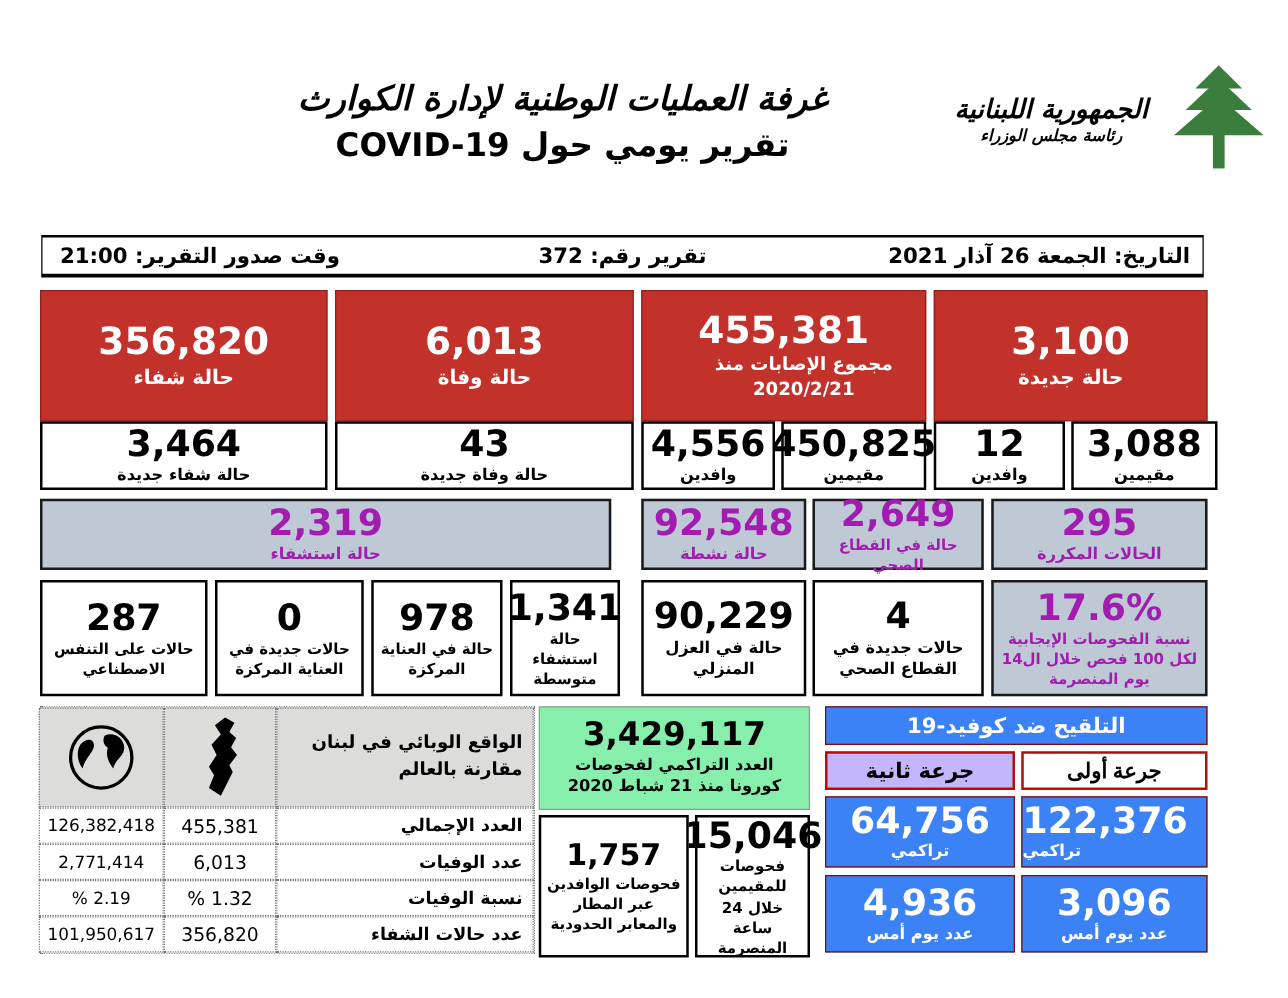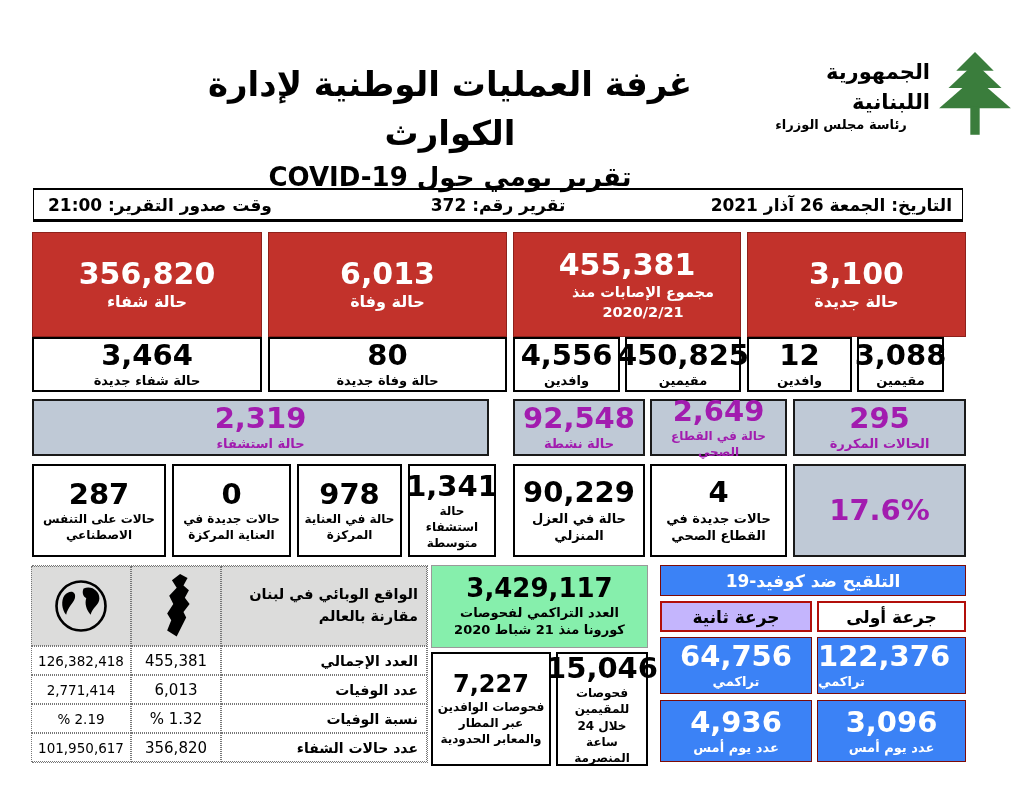--- a/index.html
+++ b/index.html
@@ -10,28 +10,28 @@
   }
   .abs{position:absolute;}
   .box{position:absolute;display:flex;flex-direction:column;align-items:center;justify-content:center;text-align:center;}
   .red{background:#c2322b;color:#fff;border:1px solid #8e211b;}
   .dkred{background:#3b82f6;color:#fff;border:1px solid #7d0a06;}
   .whitebox{background:#fff;border:2px solid #000;color:#000;}
   .graybox{background:#bfc9d6;border:2px solid #1a1a1a;color:#a21caf;}
   .ltgray{background:#86efac;border:1px solid #9a9a9a;color:#000;}
 
   
-  .logo{left:752px;top:34px;width:262px;height:122px;display:flex;flex-direction:row;align-items:center;gap:6px;}
+  .logo{left:752px;top:34px;width:262px;height:122px;display:flex;flex-direction:row;align-items:center;gap:6px;font-style:italic;}
   .logo-text{display:flex;flex-direction:column;align-items:center;flex:1;}
   .org1{font-size:21px;font-weight:bold;line-height:1.4;}
   .org2{font-size:13px;font-weight:bold;}
 
   
   .titleblk{left:140px;top:60px;width:620px;text-align:center;font-weight:bold;}
-  .title-l1{font-size:34px;line-height:1.45;}
+  .title-l1{font-size:27px;line-height:1.45;font-style:italic;}
   .title-l2{font-size:26px;line-height:1.45;}
 
   
   .metabar{left:33px;top:188px;width:930px;height:34px;display:flex;align-items:center;
     border-top:2px solid #000;border-bottom:3px solid #000;border-left:1px solid #000;border-right:1px solid #000;
     font-weight:bold;font-size:17px;}
   .meta-date{flex:0 0 36%;text-align:right;padding-right:10px;}
   .meta-report{flex:0 0 28%;text-align:center;}
   .meta-time{flex:0 0 36%;text-align:left;padding-left:14px;}
 
@@ -95,38 +95,38 @@
   </div>
   <div class="box red" style="left:268px;top:232px;width:239px;height:105px;">
     <div class="val-xl">6,013</div>
     <div class="lbl-md">حالة وفاة</div>
   </div>
   <div class="box red" style="left:32px;top:232px;width:230px;height:105px;">
     <div class="val-xl">356,820</div>
     <div class="lbl-md">حالة شفاء</div>
   </div>
 
-  <div class="box whitebox" style="left:857px;top:337px;width:87px;height:55px;">
+  <div class="box whitebox" style="left:857px;top:337px;width:117px;height:55px;">
     <div class="val-lg">3,088</div>
     <div class="lbl-sm">مقيمين</div>
   </div>
   <div class="box whitebox" style="left:747px;top:337px;width:105px;height:55px;">
     <div class="val-lg">12</div>
     <div class="lbl-sm">وافدين</div>
   </div>
   <div class="box whitebox" style="left:625px;top:337px;width:116px;height:55px;text-align:right;">
     <div class="val-lg">450,825</div>
     <div class="lbl-sm">مقيمين</div>
   </div>
   <div class="box whitebox" style="left:513px;top:337px;width:107px;height:55px;">
     <div class="val-lg">4,556</div>
     <div class="lbl-sm">وافدين</div>
   </div>
   <div class="box whitebox" style="left:268px;top:337px;width:239px;height:55px;">
-    <div class="val-lg">80</div>
+    <div class="val-lg">43</div>
     <div class="lbl-sm">حالة وفاة جديدة</div>
   </div>
   <div class="box whitebox" style="left:32px;top:337px;width:230px;height:55px;">
     <div class="val-lg">3,464</div>
     <div class="lbl-sm">حالة شفاء جديدة</div>
   </div>
 
   <div class="box graybox" style="left:793px;top:399px;width:173px;height:57px;">
     <div class="val-lg">295</div>
     <div class="lbl-sm">الحالات المكررة</div>
@@ -139,20 +139,21 @@
     <div class="val-lg">92,548</div>
     <div class="lbl-sm">حالة نشطة</div>
   </div>
   <div class="box graybox" style="left:32px;top:399px;width:457px;height:57px;">
     <div class="val-lg">2,319</div>
     <div class="lbl-sm">حالة استشفاء</div>
   </div>
 
   <div class="box graybox" style="left:793px;top:464px;width:173px;height:93px;padding:2px 4px;">
     <div class="val-lg">17.6%</div>
+    <div class="lbl-xs">نسبة الفحوصات الإيجابية لكل 100 فحص خلال ال14 يوم المنصرمة</div>
   </div>
   <div class="box whitebox" style="left:650px;top:464px;width:137px;height:93px;padding:2px 4px;">
     <div class="val-lg">4</div>
     <div class="lbl-sm">حالات جديدة في القطاع الصحي</div>
   </div>
   <div class="box whitebox" style="left:513px;top:464px;width:132px;height:93px;padding:2px 4px;">
     <div class="val-lg">90,229</div>
     <div class="lbl-sm">حالة في العزل المنزلي</div>
   </div>
   <div class="box whitebox" style="left:408px;top:464px;width:88px;height:93px;padding:2px 3px;">
@@ -212,29 +213,29 @@
 
   <div class="box ltgray" style="left:431px;top:565px;width:217px;height:83px;padding:2px 6px;">
     <div style="font-size:26px;font-weight:bold;line-height:1.15;">3,429,117</div>
     <div class="lbl-sm">العدد التراكمي لفحوصات كورونا منذ 21 شباط 2020</div>
   </div>
   <div class="box whitebox" style="left:556px;top:652px;width:92px;height:114px;padding:20px 3px;">
     <div class="val-lg">15,046</div>
     <div class="lbl-xs">فحوصات للمقيمين خلال 24 ساعة المنصرمة</div>
   </div>
   <div class="box whitebox" style="left:431px;top:652px;width:120px;height:114px;padding:2px 4px;">
-    <div style="font-size:24px;font-weight:bold;line-height:1.2;">7,227</div>
+    <div style="font-size:24px;font-weight:bold;line-height:1.2;">1,757</div>
     <div class="lbl-xs">فحوصات الوافدين عبر المطار والمعابر الحدودية</div>
   </div>
 
   <div class="box dkred" style="left:660px;top:565px;width:306px;height:31px;">
     <div style="font-size:17px;font-weight:bold;">التلقيح ضد كوفيد-19</div>
   </div>
   <div class="box" style="left:817px;top:601px;width:149px;height:31px;background:#fff;border:2px solid #b20f0a;">
-    <div style="font-size:17px;font-weight:bold;">جرعة أولى</div>
+    <div style="font-size:17px;font-weight:bold;font-family:Liberation Serif, serif;">جرعة أولى</div>
   </div>
   <div class="box" style="left:660px;top:601px;width:152px;height:31px;background:#c4b5fd;border:2px solid #b20f0a;">
     <div style="font-size:17px;font-weight:bold;">جرعة ثانية</div>
   </div>
   <div class="box dkred" style="left:817px;top:637px;width:149px;height:57px;align-items:flex-end;">
     <div class="val-lg">122,376</div>
     <div class="lbl-sm">تراكمي</div>
   </div>
   <div class="box dkred" style="left:660px;top:637px;width:152px;height:57px;">
     <div class="val-lg">64,756</div>

